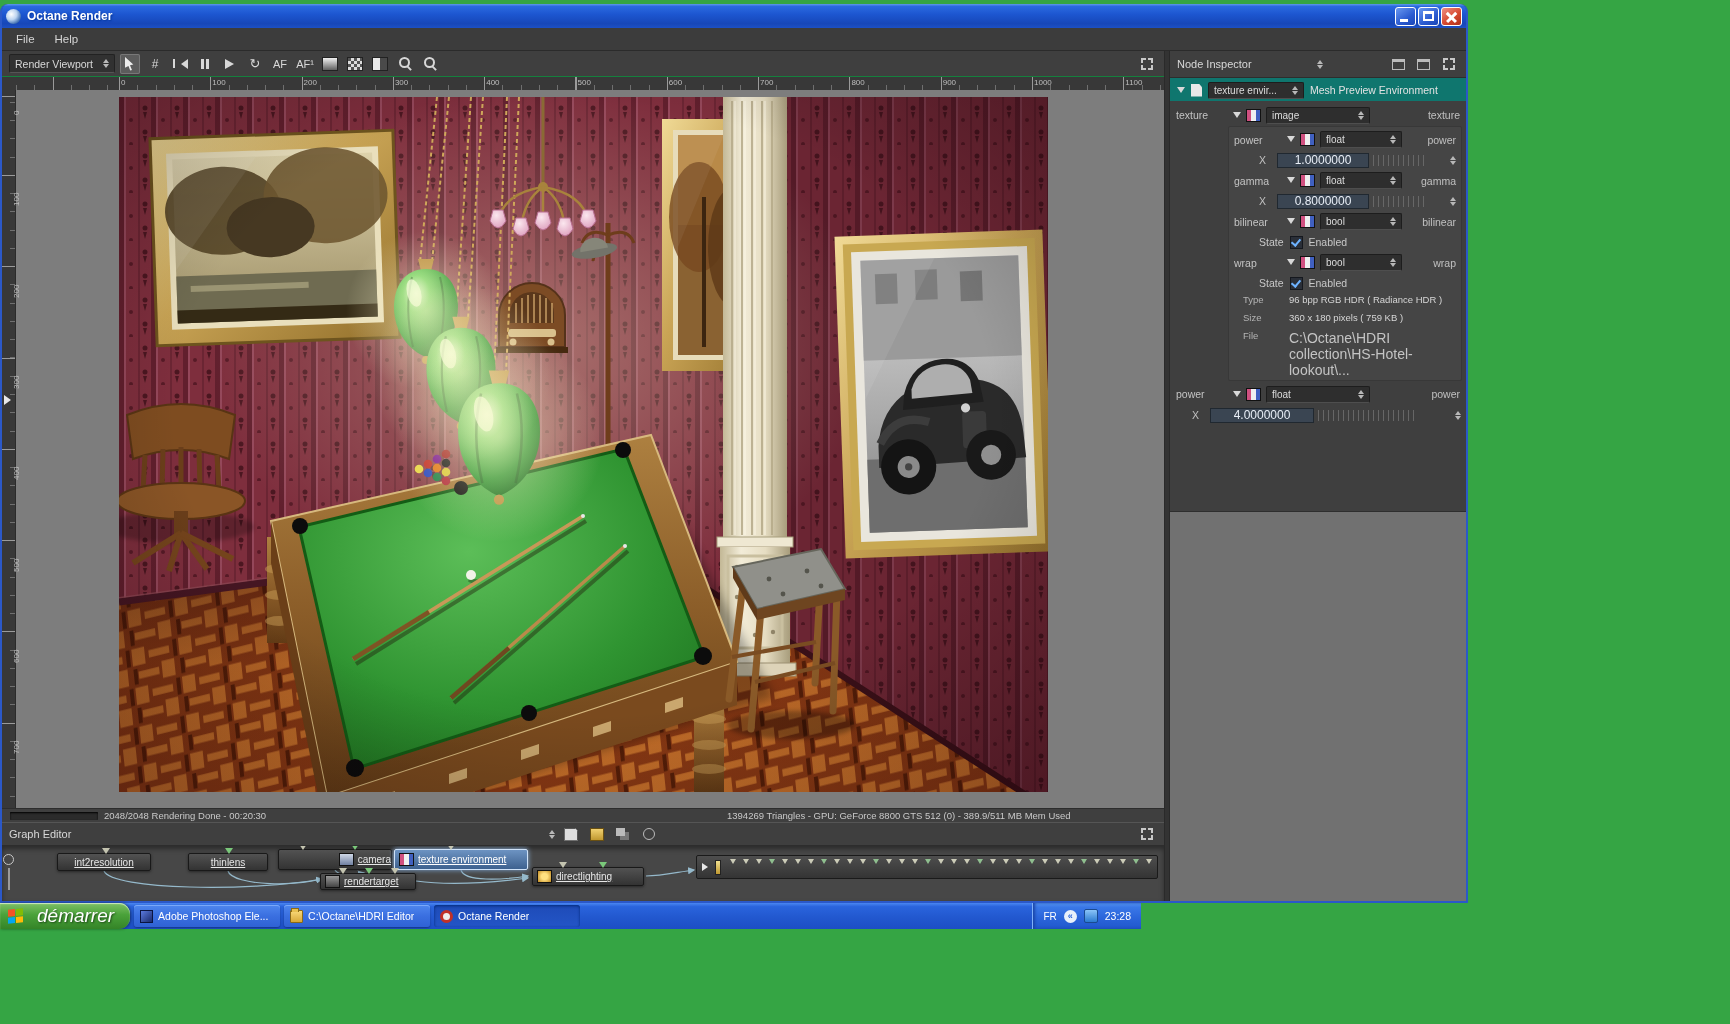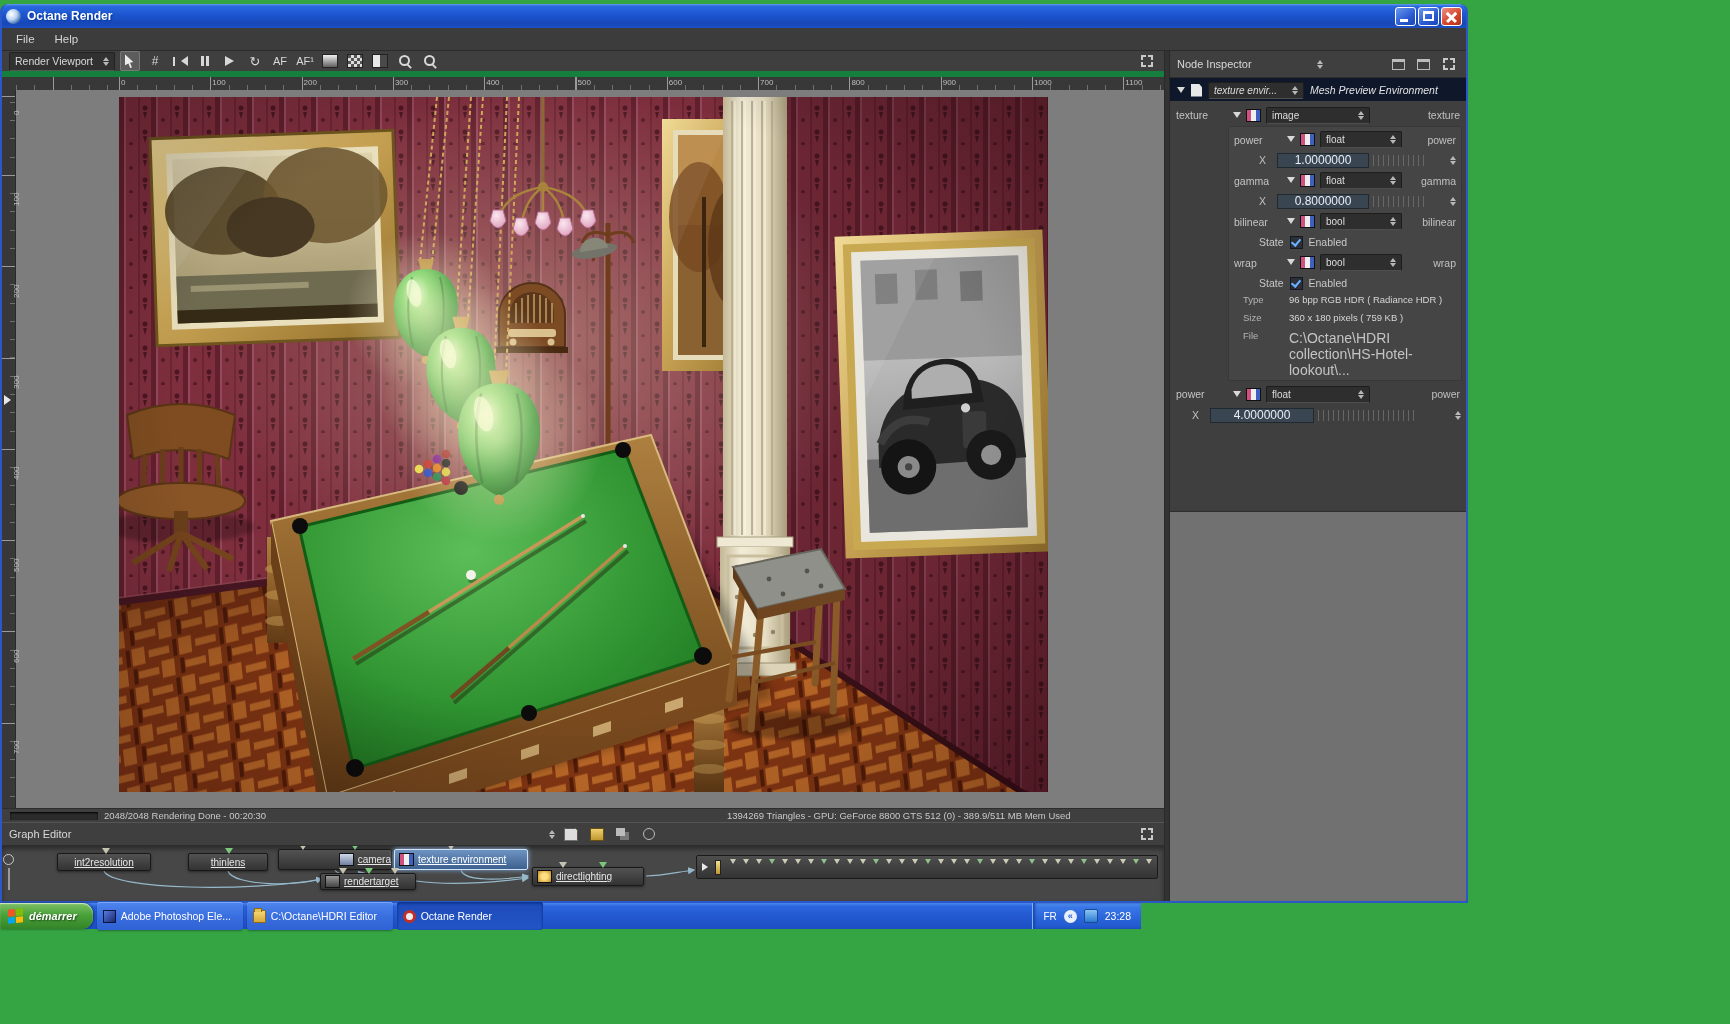--- a/index.html
+++ b/index.html
@@ -27,21 +27,21 @@
            color:#d6d6d6;font-size:11.5px;}
   .menu-item{padding:2px 10px;} .menu-item:first-child{margin-left:4px;}
 
   .main{position:absolute;top:47px;left:0;height:850px;width:1464px;display:flex;}
   .left-pane{width:1162px;position:relative;background:#3f3f3f;flex:none;}
   .splitter{width:4px;background:#333;border-left:1px solid #2a2a2a;border-right:1px solid #292929;flex:none;}
   .inspector{flex:1;position:relative;background:#3f3f3f;overflow:hidden;}
 
   
   .toolbar{position:absolute;top:0;left:0;right:0;height:26px;display:flex;align-items:center;gap:5px;
-           padding:0 7px;background:#3f3f3f;border-bottom:6px solid #15803d;box-sizing:border-box;}
+           padding:0 7px;background:#3f3f3f;border-bottom:1px solid #15803d;box-sizing:border-box;}
   .vp-select{width:106px;height:19px;background:#313131;border:1px solid #222;border-bottom-color:#555;
              display:flex;align-items:center;font-size:10.5px;color:#d8d8d8;padding:0 5px;border-radius:2px;box-sizing:border-box;}
   .spinner{margin-left:auto;display:flex;flex-direction:column;gap:1px;}
   .tri-up{width:0;height:0;border:3px solid transparent;border-bottom:4px solid #b8b8b8;}
   .tri-down{width:0;height:0;border:3px solid transparent;border-top:4px solid #b8b8b8;}
   .tbtn{min-width:20px;height:20px;display:flex;align-items:center;justify-content:center;color:#d8d8d8;
         font-size:11px;border-radius:2px;gap:1px;}
   .tbtn.active{background:#5c5c5c;box-shadow:inset 0 0 0 1px #787878;}
   .pointer-icon{width:11px;height:14px;background:#ececec;
      clip-path:polygon(0 0,80% 58%,50% 62%,68% 96%,52% 100%,36% 68%,0 82%);}
@@ -128,22 +128,22 @@
   .pin-row{display:flex;align-items:flex-start;gap:7px;margin:-8px 0 0 6px;}
   .pin-tri{width:0;height:0;border:3.5px solid transparent;border-top:5.5px solid #ccccb8;}
   .side-tab{position:absolute;left:1px;top:8px;width:11px;height:40px;display:flex;flex-direction:column;align-items:center;gap:3px;z-index:2;}
   .side-tab-circle{width:9px;height:9px;border:1.5px solid #c8c8c8;border-radius:50%;}
   .side-tab-bar{width:2px;height:22px;background:#9a9a9a;}
 
   
   .insp-header{height:26px;display:flex;align-items:center;gap:5px;padding:0 7px;border-bottom:1px solid #2d2d2d;
                font-size:11px;color:#d8d8d8;}
   .mini-win{width:13px;height:11px;border:1px solid #bbb;border-top-width:3px;box-sizing:border-box;}
-  .insp-subheader{height:24px;background:#0f172a;display:flex;align-items:center;gap:6px;padding:0 7px;
-                  border-bottom:1px solid #86efac;font-size:10.5px;color:#e2e2e2;font-style:italic;}
+  .insp-subheader{height:24px;background:#0f766e;display:flex;align-items:center;gap:6px;padding:0 7px;
+                  border-bottom:1px solid #86efac;font-size:10.5px;color:#e2e2e2;}
   .tri-exp{width:0;height:0;border:4px solid transparent;border-top:6px solid #d8d8d8;margin-top:3px;}
   .doc-icon{width:11px;height:13px;background:#e8e8e8;clip-path:polygon(0 0,72% 0,100% 28%,100% 100%,0 100%);}
   .iselect{height:17px;background:#2e2e2e;border:1px solid #1d1d1d;border-bottom-color:#4e4e4e;display:flex;
            align-items:center;padding:0 5px;font-size:10px;color:#dcdcdc;border-radius:2px;box-sizing:border-box;}
   .insp-body{position:absolute;top:50px;left:0;right:0;height:410px;background:#3f3f3f;font-size:10.5px;
              color:#c8c8c8;padding-top:3px;box-sizing:border-box;}
   .irow{display:flex;align-items:center;height:22px;gap:5px;padding:0 6px;}
   .ilabel{width:52px;flex:none;color:#c4c4c4;}
   .pin-label{margin-left:auto;color:#c0c0c0;}
   .igroup{margin:0 4px 2px 58px;background:#454545;border:1px solid #383838;padding:2px 0;border-radius:2px;}
@@ -166,22 +166,22 @@
 
   
   .taskbar{position:absolute;left:0;top:903px;width:1141px;height:26px;display:flex;align-items:center;
      background:linear-gradient(180deg,#4a86f0 0%,#2a64dd 14%,#2258cf 55%,#1c4ec4 100%);}
   .start-btn{height:26px;background:linear-gradient(180deg,#7fc167,#4aa23a 45%,#348427);border-radius:0 11px 11px 0;
      display:flex;align-items:center;gap:6px;padding:0 16px 0 8px;box-shadow:1px 0 3px #0007,inset 0 1px 1px #cfeac0;}
   .win-flag{width:15px;height:14px;display:grid;grid-template-columns:1fr 1fr;grid-template-rows:1fr 1fr;gap:1px;
             transform:skewY(-6deg);}
   .win-flag span:nth-child(1){background:#f35325;} .win-flag span:nth-child(2){background:#81bc06;}
   .win-flag span:nth-child(3){background:#05a6f0;} .win-flag span:nth-child(4){background:#ffba08;}
-  .start-text{color:#fff;font-weight:bold;font-style:italic;font-size:11px;text-shadow:1px 1px 2px #0008;}
-  .task-btn{width:146px;height:28px;margin-left:4px;border-radius:3px;display:flex;align-items:center;gap:5px;
+  .start-text{color:#fff;font-weight:normal;font-style:italic;font-size:19px;text-shadow:1px 1px 2px #0008;margin-left:8px;}
+  .task-btn{width:146px;height:22px;margin-left:4px;border-radius:3px;display:flex;align-items:center;gap:5px;
      padding:0 6px;box-sizing:border-box;color:#fff;font-size:10.5px;
      background:linear-gradient(#4e86ee,#3a6fe0 50%,#2f62d4);box-shadow:inset 0 1px 0 #7aa8f8,0 1px 2px #0005;}
   .task-btn.active{background:linear-gradient(#1e4bb8,#2355c6);box-shadow:inset 0 1px 3px #012a7a;}
   .task-label{white-space:nowrap;overflow:hidden;text-overflow:ellipsis;}
   .task-icon{width:13px;height:13px;flex:none;box-sizing:border-box;}
   .ti-ps{background:linear-gradient(135deg,#5a7ae0,#1a2a6a);border:1px solid #0a1440;}
   .ti-folder{background:linear-gradient(#f8d878,#d8a838);border:1px solid #8a6a18;border-radius:1px;position:relative;}
   .ti-folder::before{content:"";position:absolute;left:0;top:-3px;width:6px;height:3px;background:#e8c050;border:1px solid #8a6a18;border-bottom:none;}
   .ti-octane{border-radius:50%;background:#eee;border:3px solid #c03028;}
   .tray{margin-left:auto;height:26px;display:flex;align-items:center;gap:7px;padding:0 10px;

